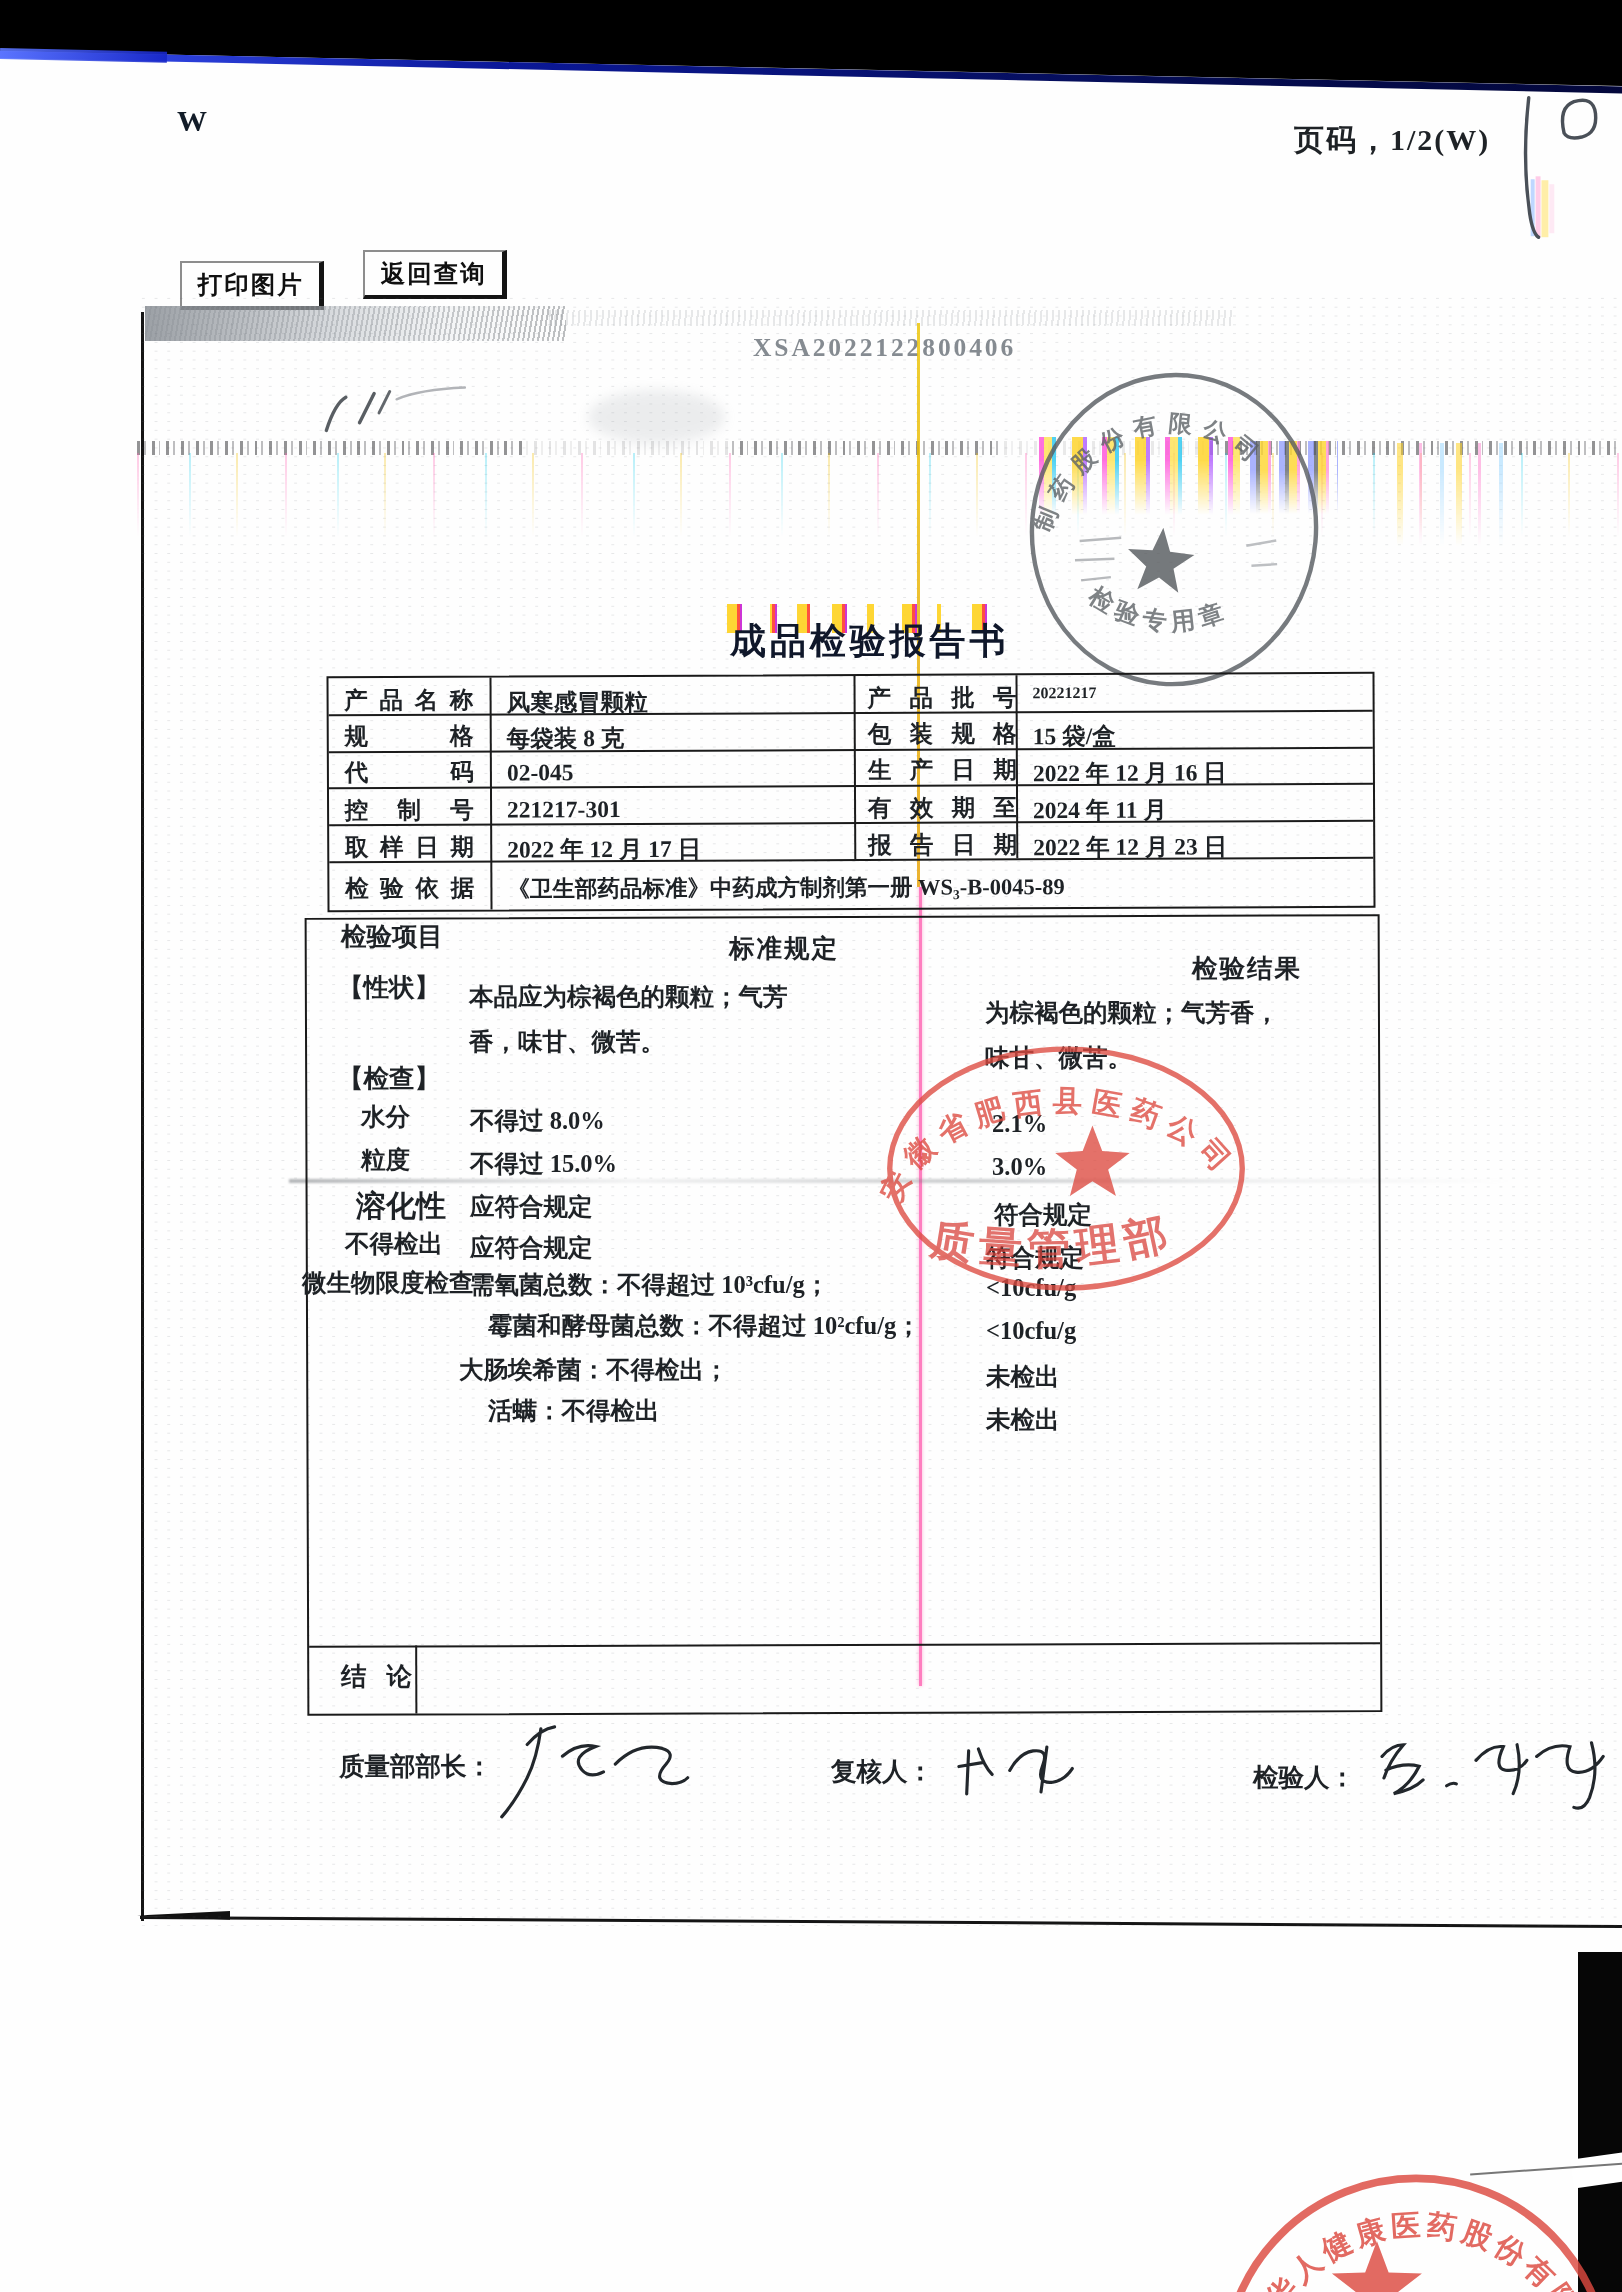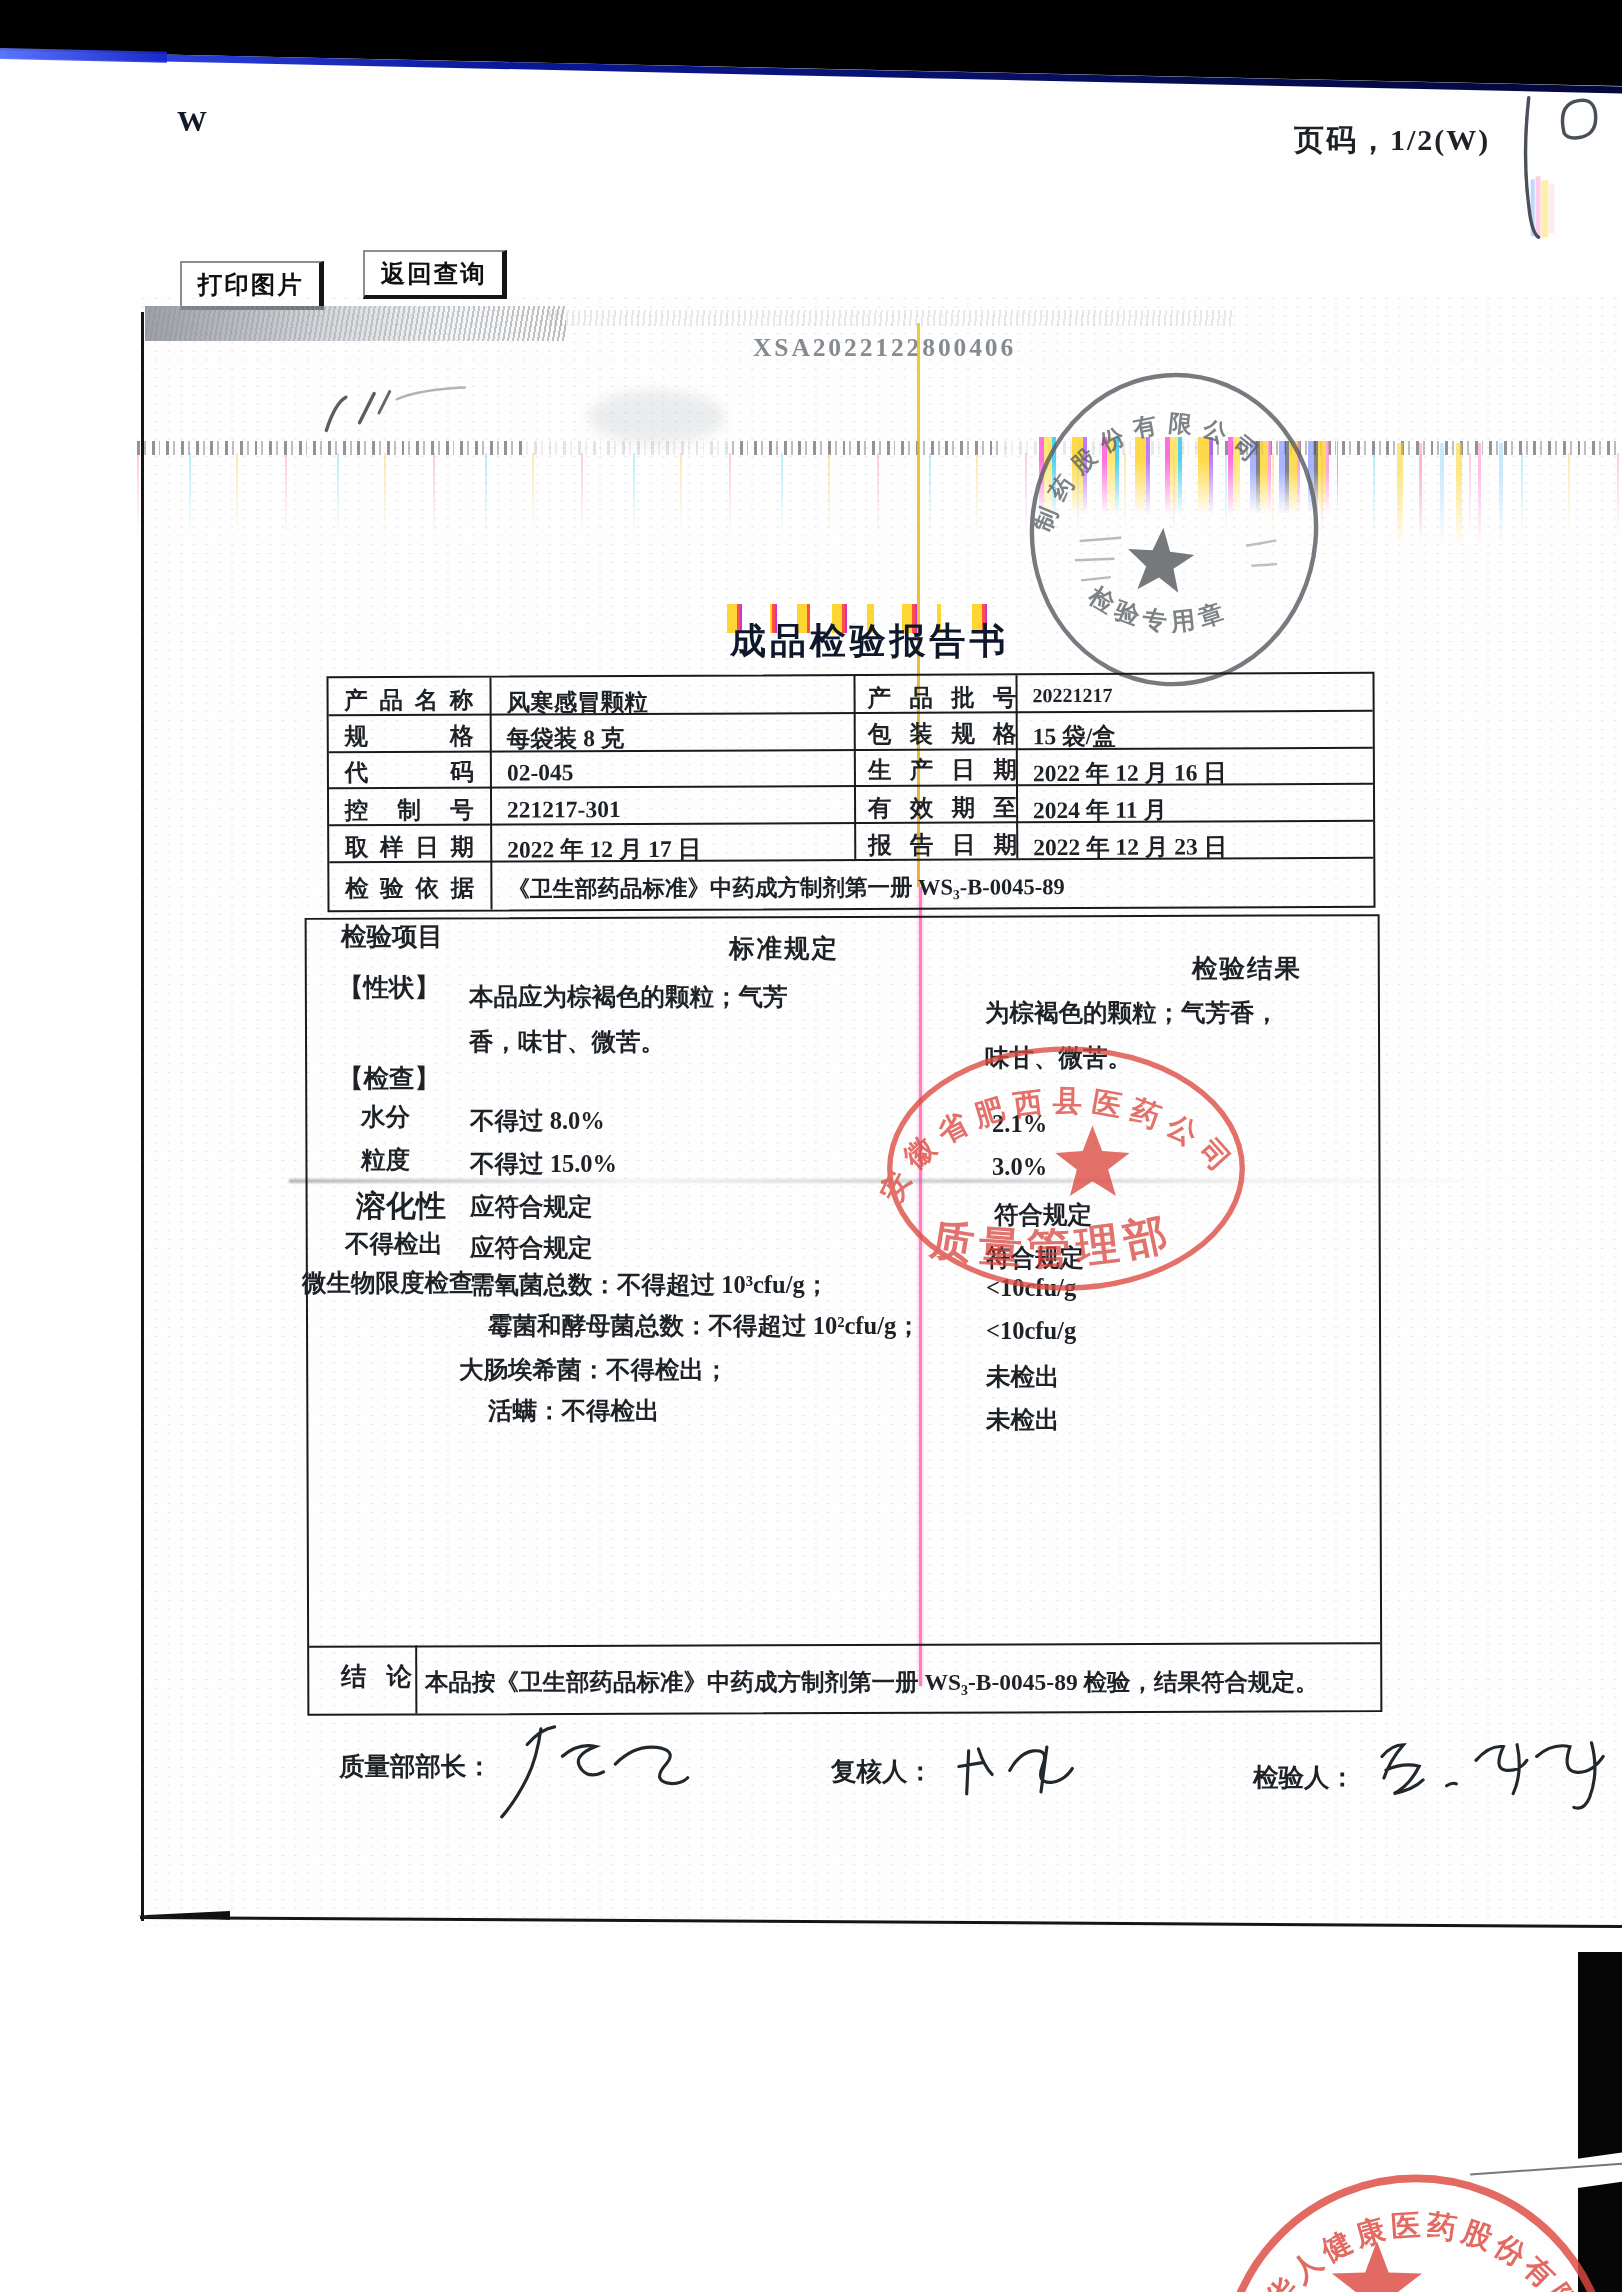--- a/index.html
+++ b/index.html
@@ -145,21 +145,21 @@
     <div class="t" style="left:15.7px;top:42px;font-size:23.5px;"><span class="jl w132">规格</span></div>
     <div class="t" style="left:178px;top:45px;font-size:23.5px;">每袋装 8 克</div>
     <div class="t" style="left:15.7px;top:78px;font-size:23.5px;"><span class="jl w132">代码</span></div>
     <div class="t" style="left:178px;top:82px;font-size:23.5px;">02-045</div>
     <div class="t" style="left:15.7px;top:116px;font-size:23.5px;"><span class="jl w132">控 制 号</span></div>
     <div class="t" style="left:178px;top:119px;font-size:23.5px;">221217-301</div>
     <div class="t" style="left:15.7px;top:153px;font-size:23.5px;"><span class="jl w132">取 样 日 期</span></div>
     <div class="t" style="left:178px;top:156px;font-size:23.5px;">2022 年 12 月 17 日</div>
 
     <div class="t" style="left:539px;top:5.9px;font-size:23.5px;"><span class="jl w152">产 品 批 号</span></div>
-    <div class="t" style="left:704px;top:8.8px;font-size:20px;">20221217</div>
+    <div class="t" style="left:704px;top:8.8px;font-size:16px;">20221217</div>
     <div class="t" style="left:539px;top:42px;font-size:23.5px;"><span class="jl w152">包 装 规 格</span></div>
     <div class="t" style="left:704px;top:45px;font-size:23.5px;">15 袋/盒</div>
     <div class="t" style="left:539px;top:78px;font-size:23.5px;"><span class="jl w152">生 产 日 期</span></div>
     <div class="t" style="left:704px;top:82px;font-size:23.5px;">2022 年 12 月 16 日</div>
     <div class="t" style="left:539px;top:116px;font-size:23.5px;"><span class="jl w152">有 效 期 至</span></div>
     <div class="t" style="left:704px;top:119px;font-size:23.5px;">2024 年 11 月</div>
     <div class="t" style="left:539px;top:153px;font-size:23.5px;"><span class="jl w152">报 告 日 期</span></div>
     <div class="t" style="left:704px;top:156px;font-size:23.5px;">2022 年 12 月 23 日</div>
 
     <div class="t" style="left:15.7px;top:194px;font-size:23.5px;text-decoration:underline;"><span class="jl w132">检 验 依 据</span></div>
@@ -222,21 +222,20 @@
         <textPath href="#qcRing" startOffset="4%">安徽省肥西县医药公司</textPath>
       </text>
       <polygon points="219,86 229,112 257,114 235,131 243,158 219,143 196,158 203,131 181,114 209,112" fill="#dd4a40"></polygon>
       <text font-size="44" letter-spacing="7" fill="#d8423a" font-weight="700" opacity=".95">
         <textPath href="#qcBanner" startOffset="2%">质量管理部</textPath>
       </text>
     </g>
   </svg>
 
   <div class="t" style="left:341px;top:1659px;font-size:25.5px;"><span class="jl w72">结 论</span></div>
-  <div class="t" style="left:425px;top:1666px;font-size:23.5px;">本品按《卫生部药品标准》中药成方制剂第一册 WS₃-B-0045-89 检验，结果符合规定。</div>
 
   <div class="t" style="left:339px;top:1749px;font-size:25.5px;">质量部部长：</div>
   <div class="t" style="left:831px;top:1754px;font-size:25.5px;">复核人：</div>
   <div class="t" style="left:1253px;top:1760px;font-size:25.5px;">检验人：</div>
 
   <svg style="left:490px;top:1717px;" width="230" height="98" viewBox="0 0 235 100" aria-label="徐小英">
     <g fill="none" stroke="#22272c" stroke-width="3.2" stroke-linecap="round">
       <path d="M38,28 q14,-16 28,-18 M52,12 q-4,30 -14,50 q-12,24 -26,40"></path>
       <path d="M74,40 q16,-14 34,-10 q-26,10 -14,24 q8,9 22,2"></path>
       <path d="M128,48 q22,-22 48,-16 q14,4 4,16 q-16,18 6,20 q10,0 16,-6"></path>

